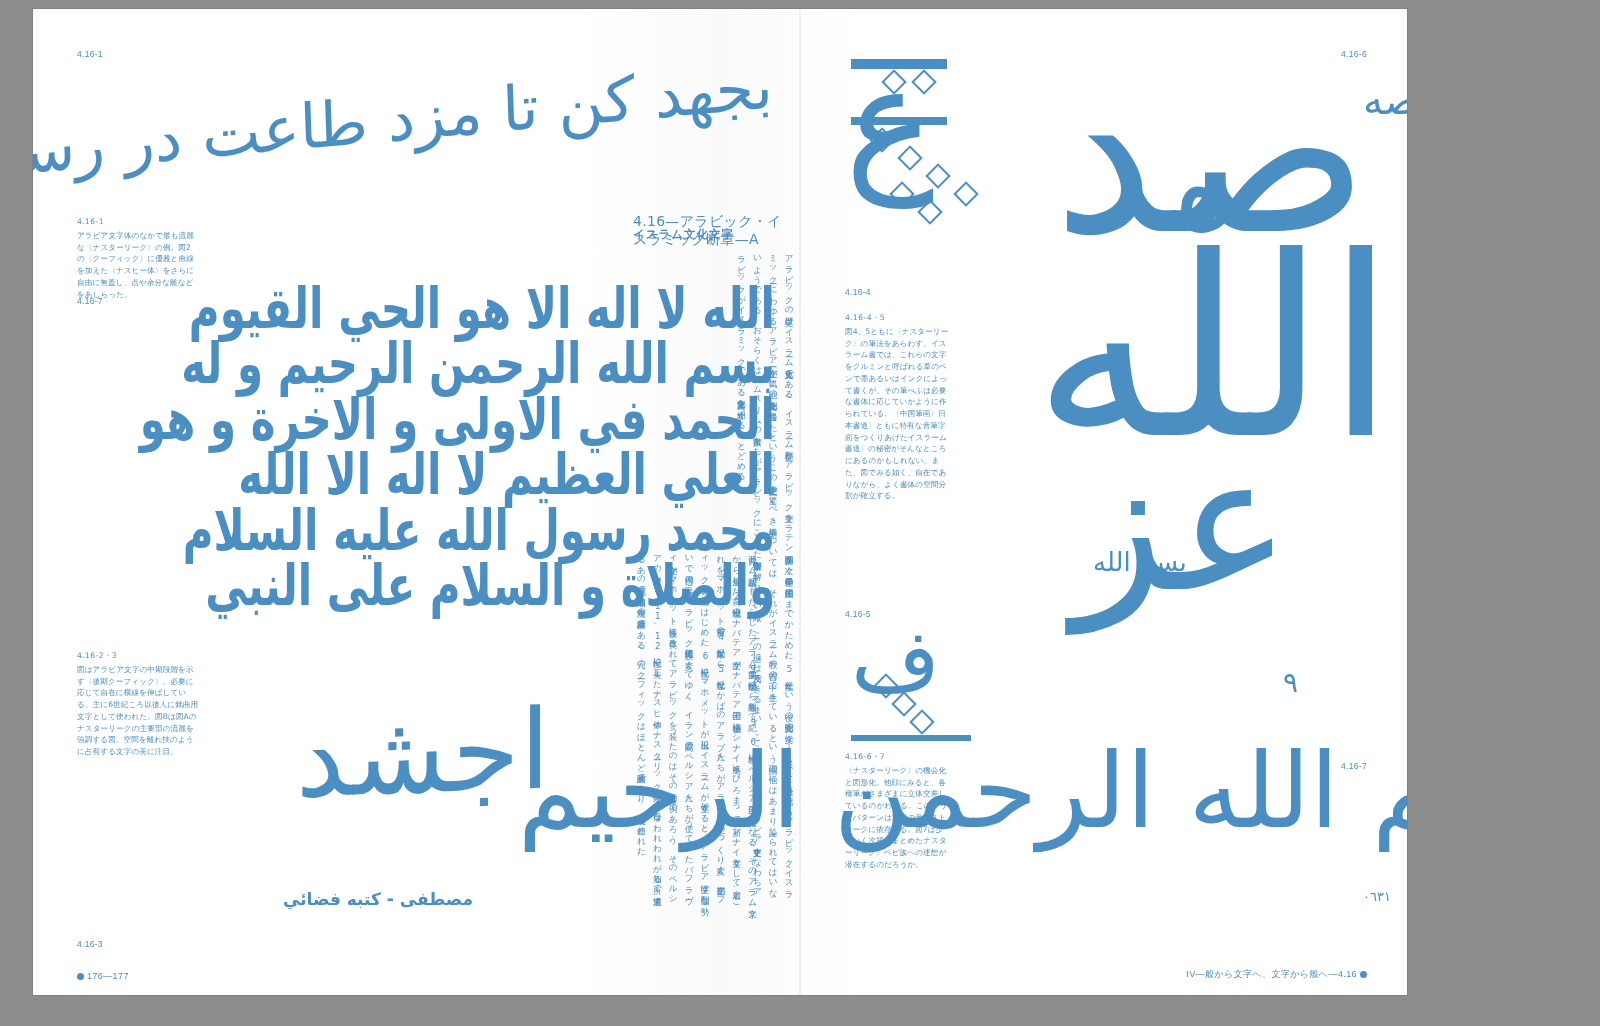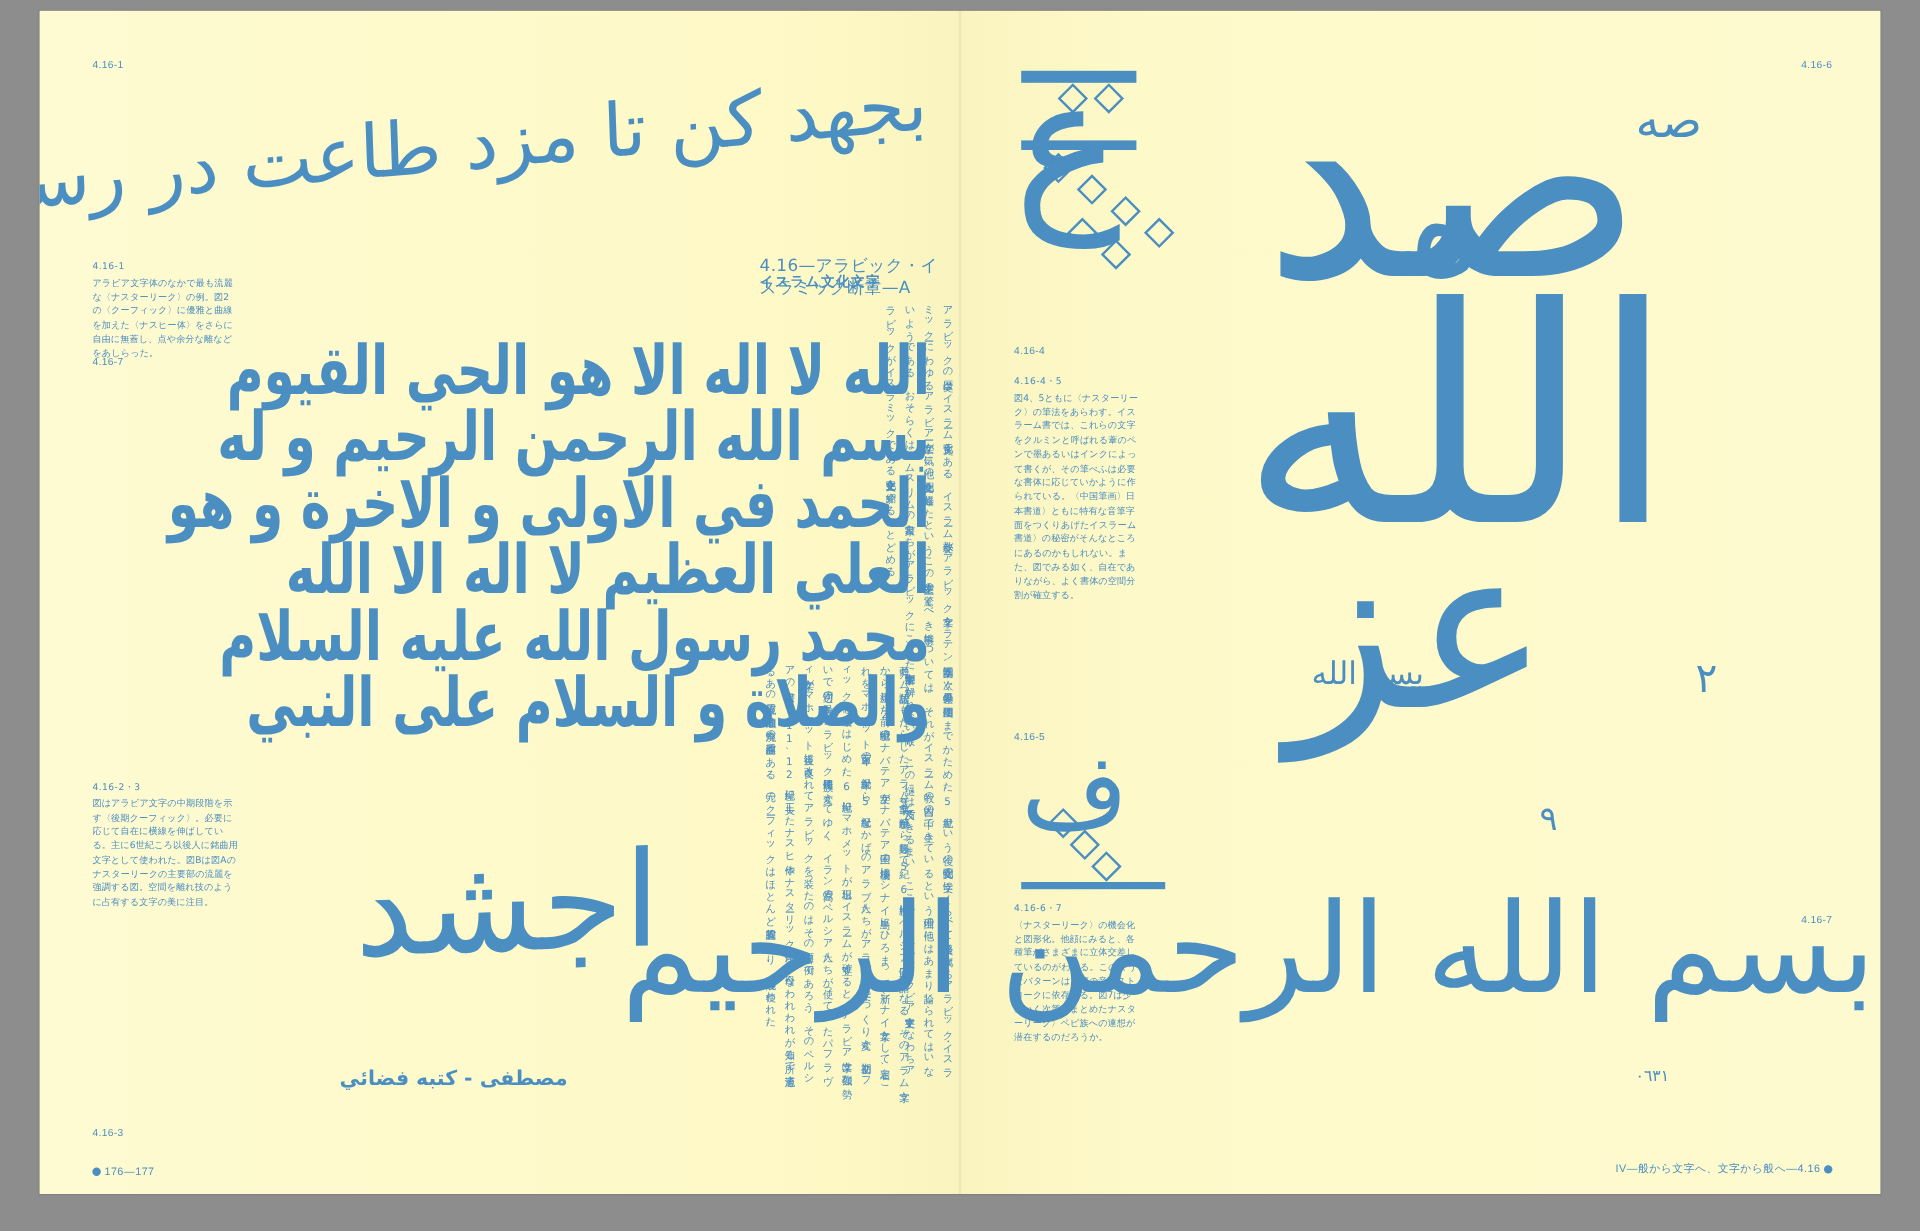--- a/index.html
+++ b/index.html
@@ -12,23 +12,23 @@
     height: 1026px;
     overflow: hidden;
     font-family: "Liberation Sans", sans-serif;
   }
 
   
   #spread {
     position: absolute;
     left: 33px;
     top: 9px;
-    width: 1534px;
+    width: 1374px;
     height: 986px;
-    background: #fef9c3;
+    background: #ffffff;
     box-shadow: 0 0 0 1px rgba(0,0,0,0.08);
     overflow: hidden;
   }
   
   #spread:before {
     content: "";
     position: absolute;
     inset: 0;
     background:
       linear-gradient(90deg, rgba(255,255,255,0.25) 0%, rgba(255,255,255,0.05) 40%, rgba(0,0,0,0.02) 50%, rgba(255,255,255,0.10) 60%, rgba(255,255,255,0.22) 100%);

